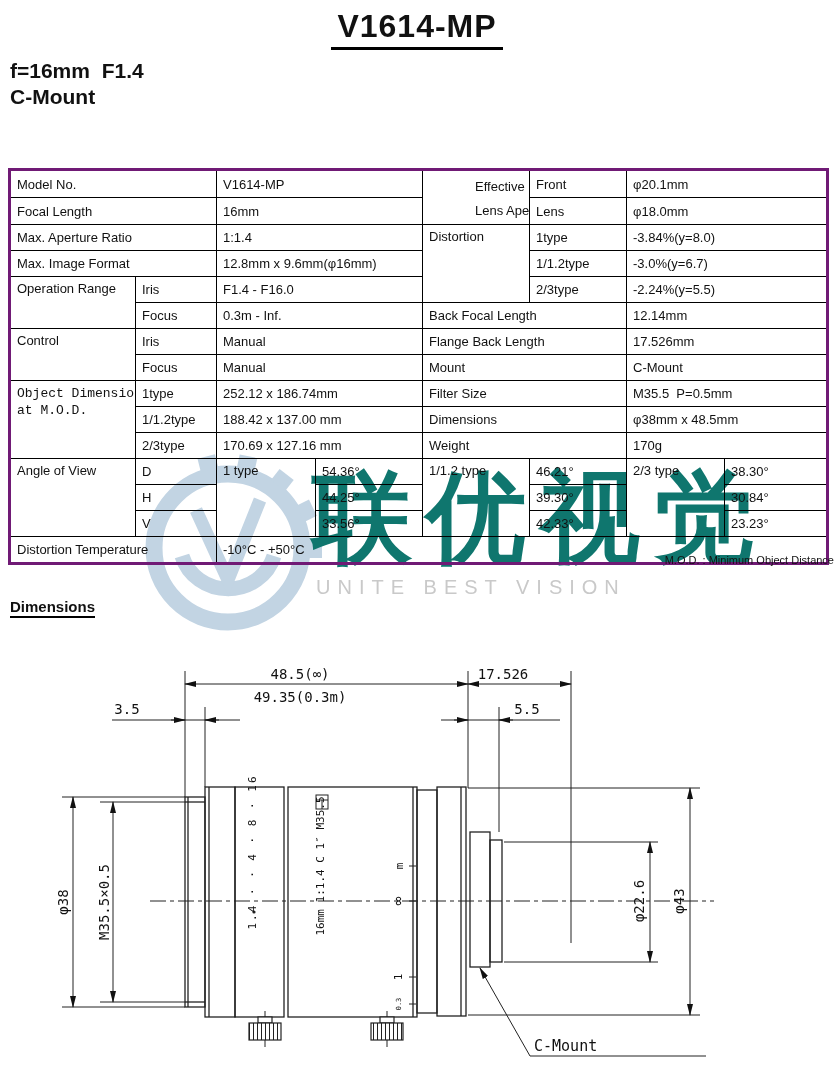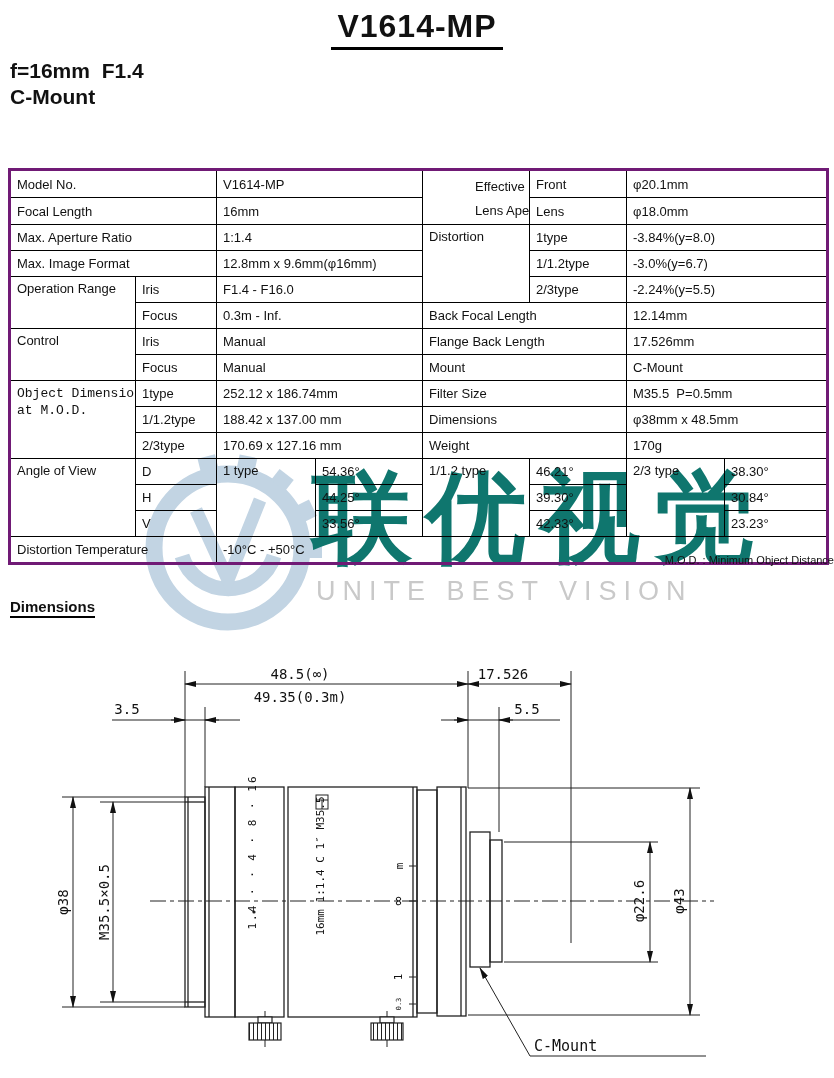--- a/index.html
+++ b/index.html
@@ -8,21 +8,21 @@
   
   .title-wrap{position:absolute;top:8px;left:0;width:834px;text-align:center;z-index:2;}
   .title{display:inline-block;font-size:32px;font-weight:bold;letter-spacing:1px;
          border-bottom:3px solid #000;padding:0 6px 2px 6px;}
   .subtitle{position:absolute;top:58px;left:10px;font-size:21px;font-weight:bold;
             line-height:26px;z-index:2;}
   
   .wm{position:absolute;z-index:0;}
   .wm-cn{top:452px;left:312px;font-size:100px;font-weight:bold;letter-spacing:14px;
          color:#0f766e;white-space:nowrap;}
-  .wm-en{top:576px;left:316px;font-size:27px;letter-spacing:7px;color:#c9c9c9;white-space:nowrap;}
+  .wm-en{top:576px;left:316px;font-size:20px;letter-spacing:7px;color:#c9c9c9;white-space:nowrap;}
   .wm-logo{top:448px;left:126px;}
   
   .spec{position:absolute;top:168px;left:8px;z-index:1;border-collapse:collapse;
         table-layout:fixed;width:818px;border:3px solid #701a75;}
   .spec td{border:1.5px solid #000;font-size:13px;padding:1px 6px;height:23px;
            white-space:nowrap;overflow:hidden;background:transparent;}
   .spec td.top{vertical-align:top;padding-top:4px;}
   .spec td .l2{line-height:17px;font-family:Liberation Mono, monospace;}
   .spec td .rowline{line-height:24px;margin-left:46px;}
   .note{position:absolute;top:554px;right:0;font-size:11px;z-index:1;}

